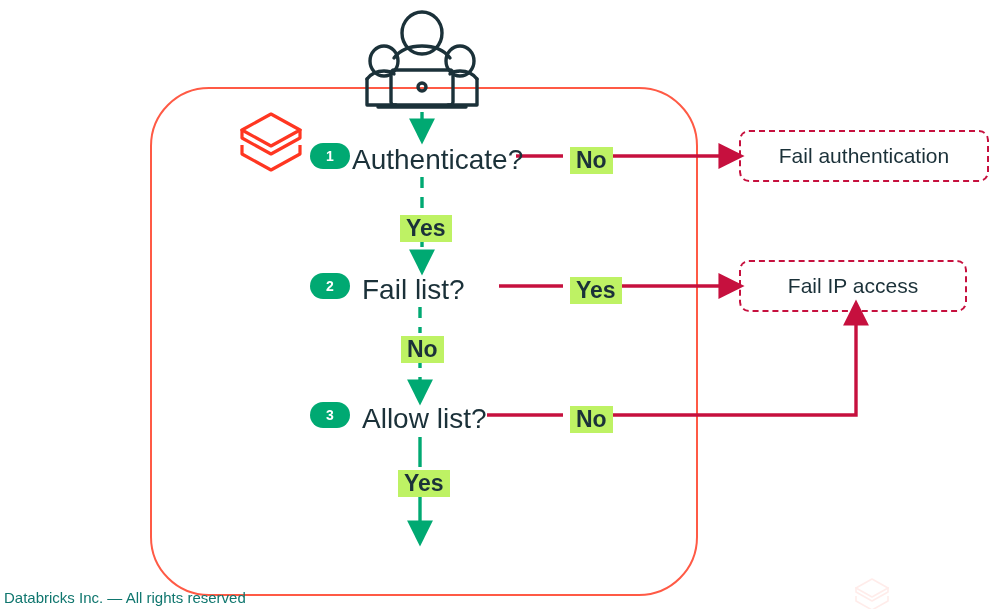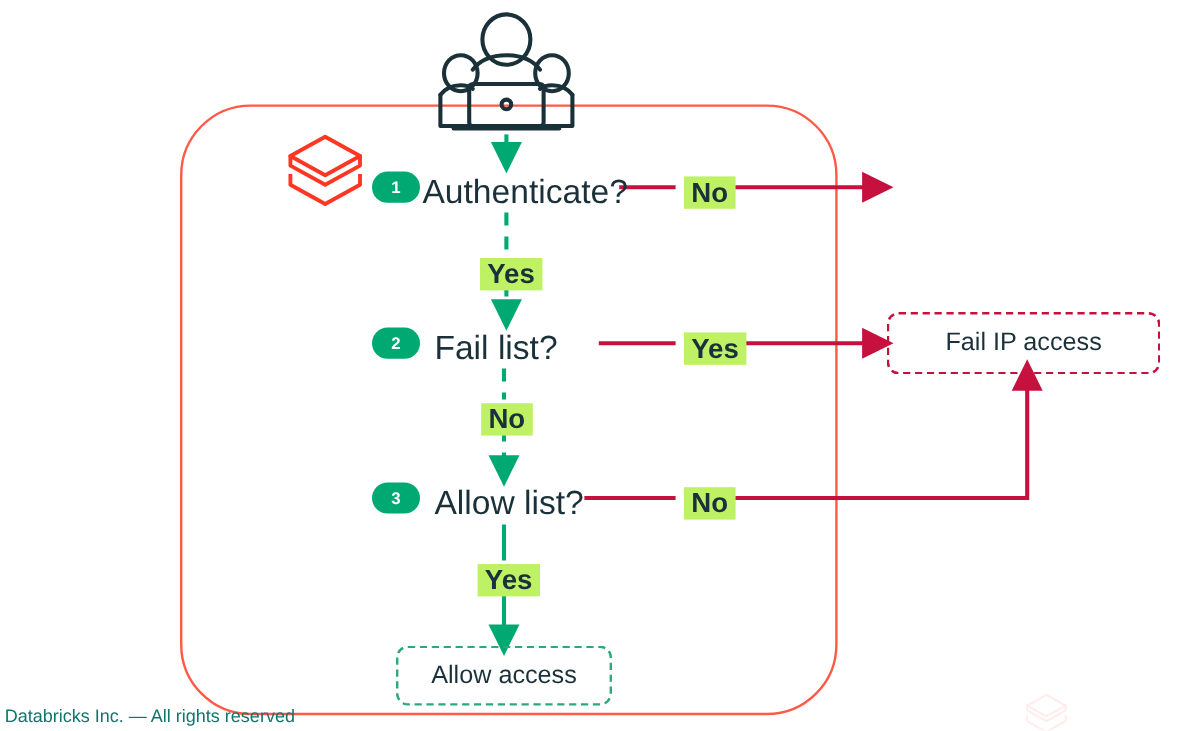--- a/index.html
+++ b/index.html
@@ -165,20 +165,20 @@
   <div class="lbl" style="left:362px; top:405px;text-align:center;">Allow list?</div>
 
   <div class="small-lbl" style="left:570px; top:147px;">No</div>
   <div class="small-lbl" style="left:570px; top:277px;">Yes</div>
   <div class="small-lbl" style="left:570px; top:406px;">No</div>
 
   <div class="small-lbl" style="left:400px; top:215px;">Yes</div>
   <div class="small-lbl" style="left:401px; top:336px;">No</div>
   <div class="small-lbl" style="left:398px; top:470px;">Yes</div>
 
+  <div class="dbox dbox-red" style="left:739px; top:130px; width:250px; height:52px;">Fail authentication</div>
 
   <div class="dbox dbox-red" style="left:739px; top:260px; width:228px; height:52px;">Fail IP access</div>
 
-  <div class="dbox dbox-green" style="left:330px; top:538px; width:180px; height:50px;">Allow access</div>
 
   <div class="watermark-text">Databricks Inc. — All rights reserved</div>
 
 </div>
 
 </body></html>

